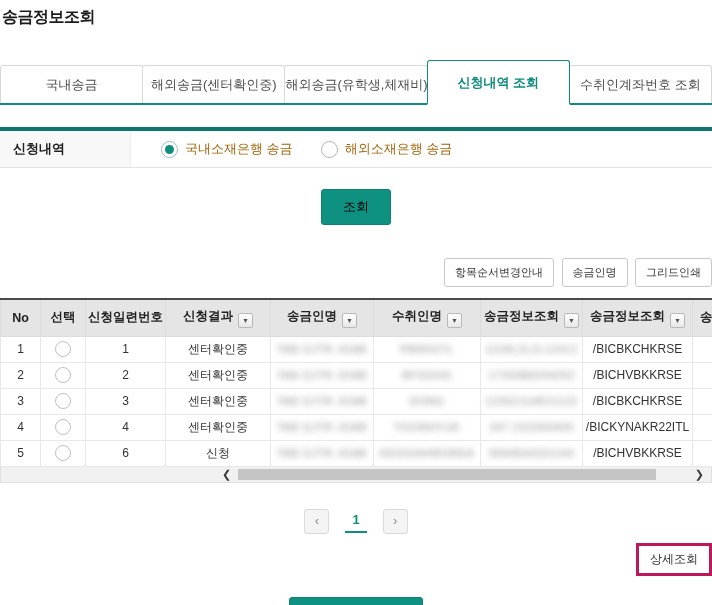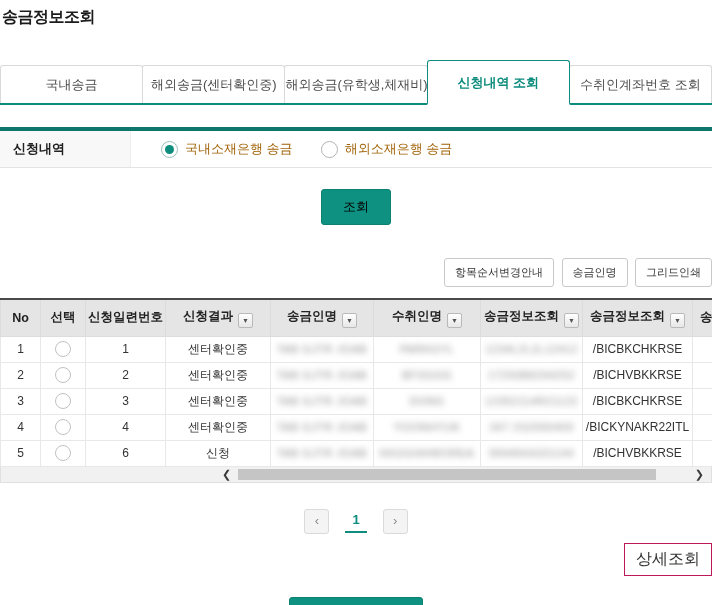--- a/index.html
+++ b/index.html
@@ -60,21 +60,21 @@
   .hs-arrow.right { right:7px; }
   .hs-thumb { position:absolute; left:237px; top:2px; width:418px; height:11px; background:#c5c5c5; cursor:pointer; }
 
   
   .pagination { display:flex; justify-content:center; align-items:center; gap:16px; margin-top:26px; }
   .page-btn { width:25px; height:25px; background:#f4f4f4; border:1px solid #dadada; border-radius:3px; color:#8a8a8a; font-size:13px; line-height:22px; text-align:center; cursor:pointer; font-family:inherit; }
   .page-current { color:#0e8c7d; font-weight:bold; font-size:13px; border-bottom:2px solid #0e8c7d; padding:3px 7px 4px 7px; cursor:pointer; }
 
   
   .detail-row { text-align:right; margin-top:9px; }
-  .btn-outline { background:#fff; border:1px solid #be185d; color:#333; font-size:16px; padding:5px 11px; cursor:pointer; font-family:Liberation Sans, sans-serif; }
+  .btn-outline { background:#fff; border:3px solid #be185d; color:#333; font-size:12px; padding:5px 11px; cursor:pointer; font-family:Liberation Sans, sans-serif; }
   .register-row { text-align:center; margin-top:21px; }
   .btn-primary-lg { background:#0f9182; color:#fff; border:1px solid #0c8174; border-radius:3px; font-size:13px; font-weight:bold; padding:9px 25px; cursor:pointer; font-family:inherit; }
 </style>
 </head>
 <body>
 
 <div class="page">
 
   <div class="page-title">송금정보조회</div>
 

